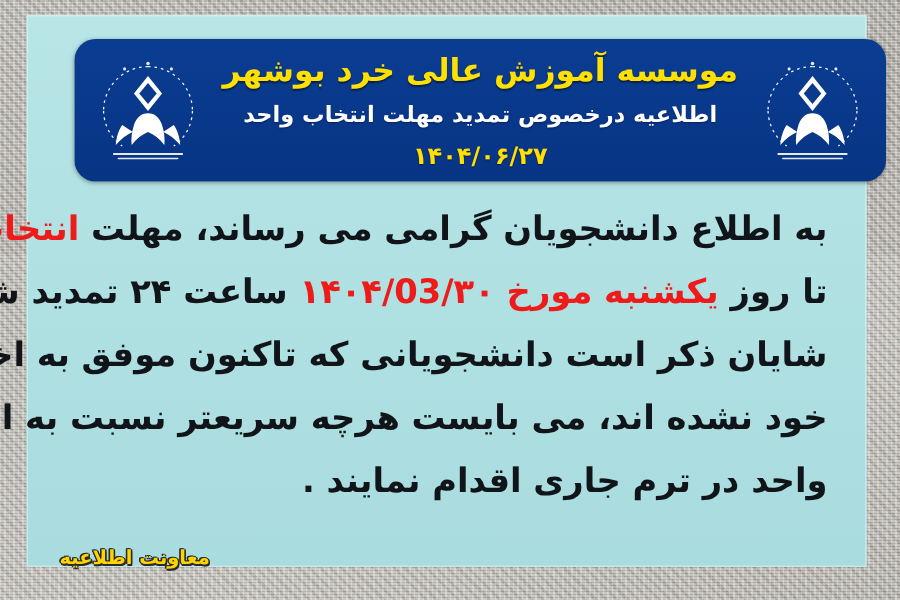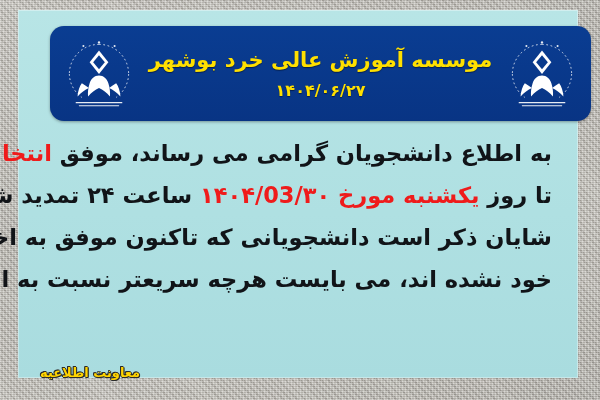--- a/index.html
+++ b/index.html
@@ -163,20 +163,21 @@
 
           <g fill="#ffffff" opacity="0.9">
             <rect x="20" y="86" width="60" height="1.6" rx="0.8"></rect>
             <rect x="24" y="90" width="52" height="1.2" rx="0.6"></rect>
           </g>
         </svg>
       </div>
 
       <div id="header-text">
         <div id="org-title">موسسه آموزش عالی خرد بوشهر</div>
+        <div id="notice-subtitle">اطلاعیه درخصوص تمدید مهلت انتخاب واحد</div>
         <div id="notice-date">۱۴۰۴/۰۶/۲۷</div>
       </div>
 
       <div class="logo right">
         <svg viewBox="0 0 100 100" aria-hidden="true">
           <g fill="none" stroke="#ffffff" stroke-width="1.1" opacity="0.95">
             <path d="M50 12 A38 38 0 0 1 88 50" stroke-dasharray="2.2 3.4"></path>
             <path d="M50 12 A38 38 0 0 0 12 50" stroke-dasharray="2.2 3.4"></path>
             <path d="M12 50 A38 38 0 0 0 28 80" stroke-dasharray="2.2 3.4"></path>
             <path d="M88 50 A38 38 0 0 1 72 80" stroke-dasharray="2.2 3.4"></path>
@@ -193,22 +194,23 @@
           <path d="M72 62 C75 66 77 72 77.5 79 C73 74 68 70 63 68 C66 66 69 64 72 62 Z" fill="#ffffff"></path>
           <g fill="#ffffff" opacity="0.9">
             <rect x="20" y="86" width="60" height="1.6" rx="0.8"></rect>
             <rect x="24" y="90" width="52" height="1.2" rx="0.6"></rect>
           </g>
         </svg>
       </div>
     </div>
 
     <div id="body-text">
-        <p><span>به اطلاع دانشجویان گرامی می رساند، موفق </span><span class="hl-red">انتخاب واحد</span></p>
+        <p><span>به اطلاع دانشجویان گرامی می رساند، مهلت </span><span class="hl-red">انتخاب واحد</span></p>
         <p><span>تا روز </span><span class="hl-red">یکشنبه مورخ ۱۴۰۴/03/۳۰</span><span> ساعت ۲۴ تمدید شد.</span></p>
         <p><span>شایان ذکر است دانشجویانی که تاکنون موفق به اخذ دروس</span></p>
         <p><span>خود نشده  اند، می بایست هرچه سریعتر نسبت به انتخاب</span></p>
+        <p><span>واحد در ترم جاری اقدام نمایند .</span></p>
       </div>
 
     <div id="signature">معاونت اطلاعیه</div>
 
   </div>
 </div>
 
 </body></html>

